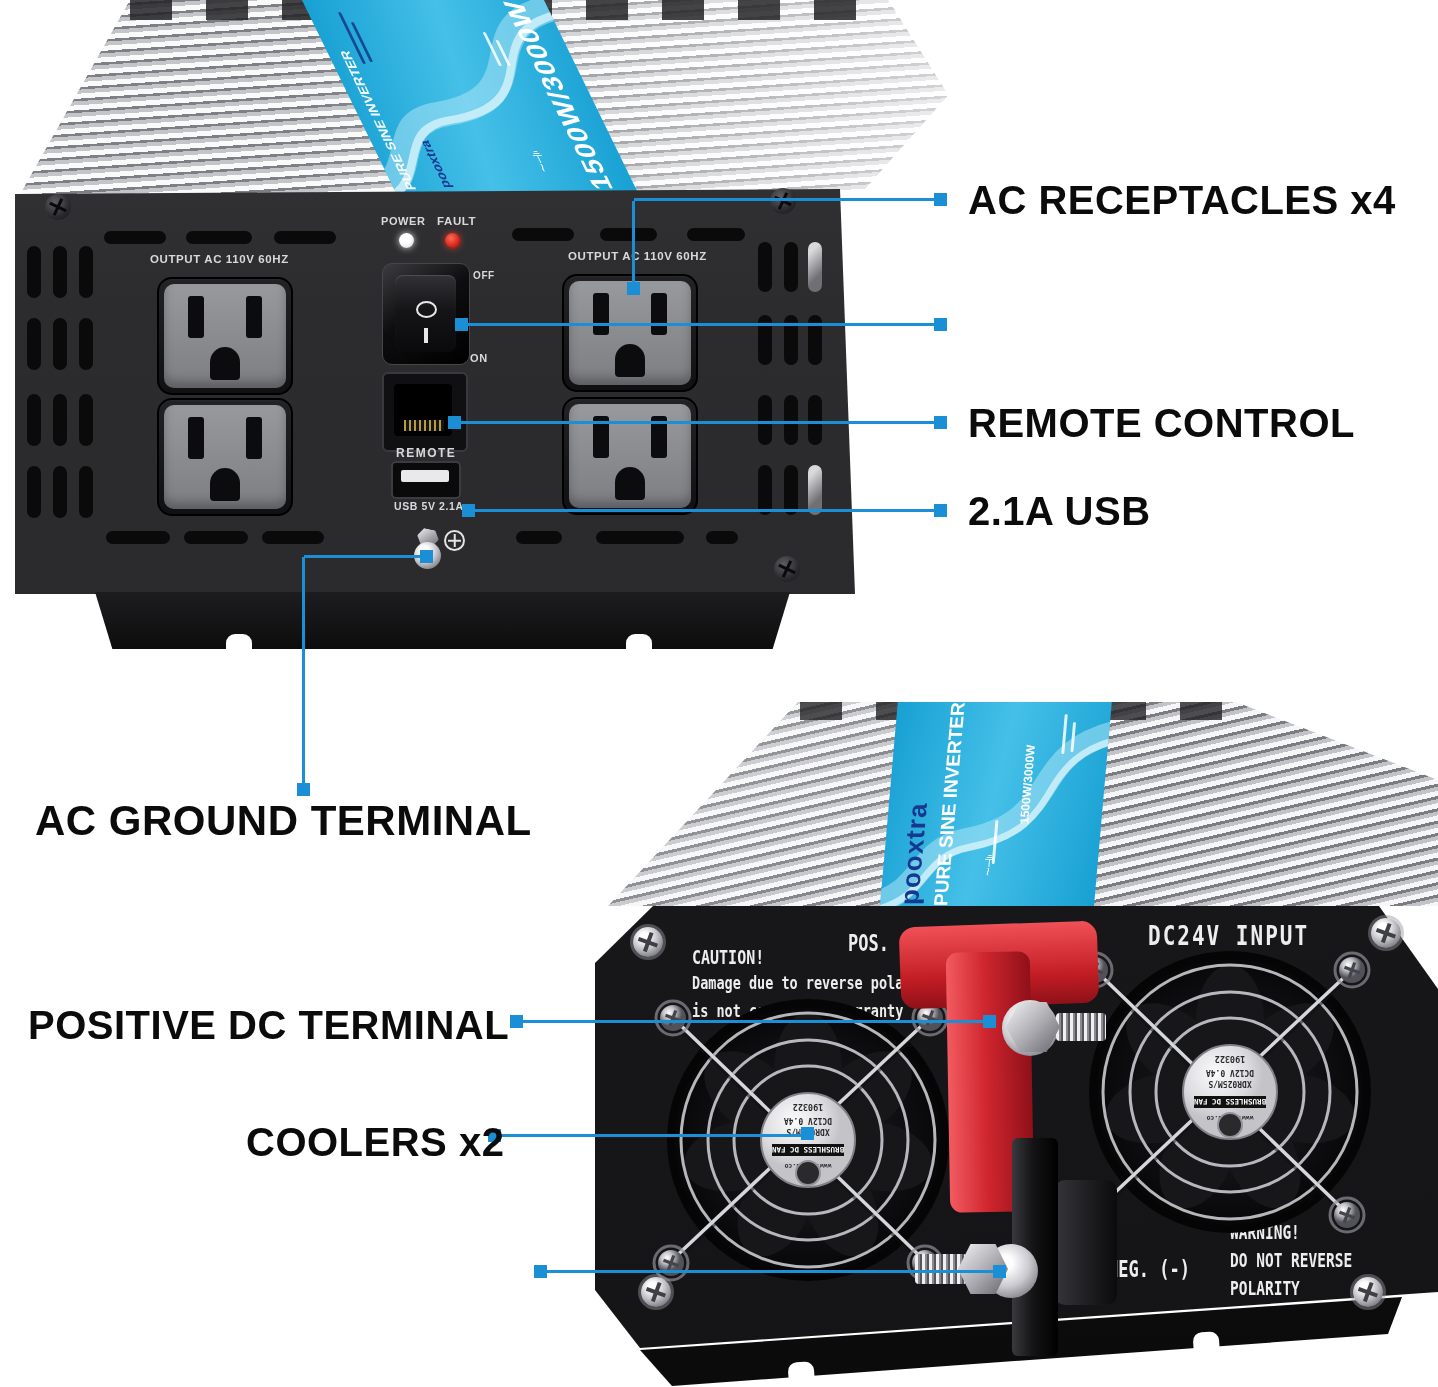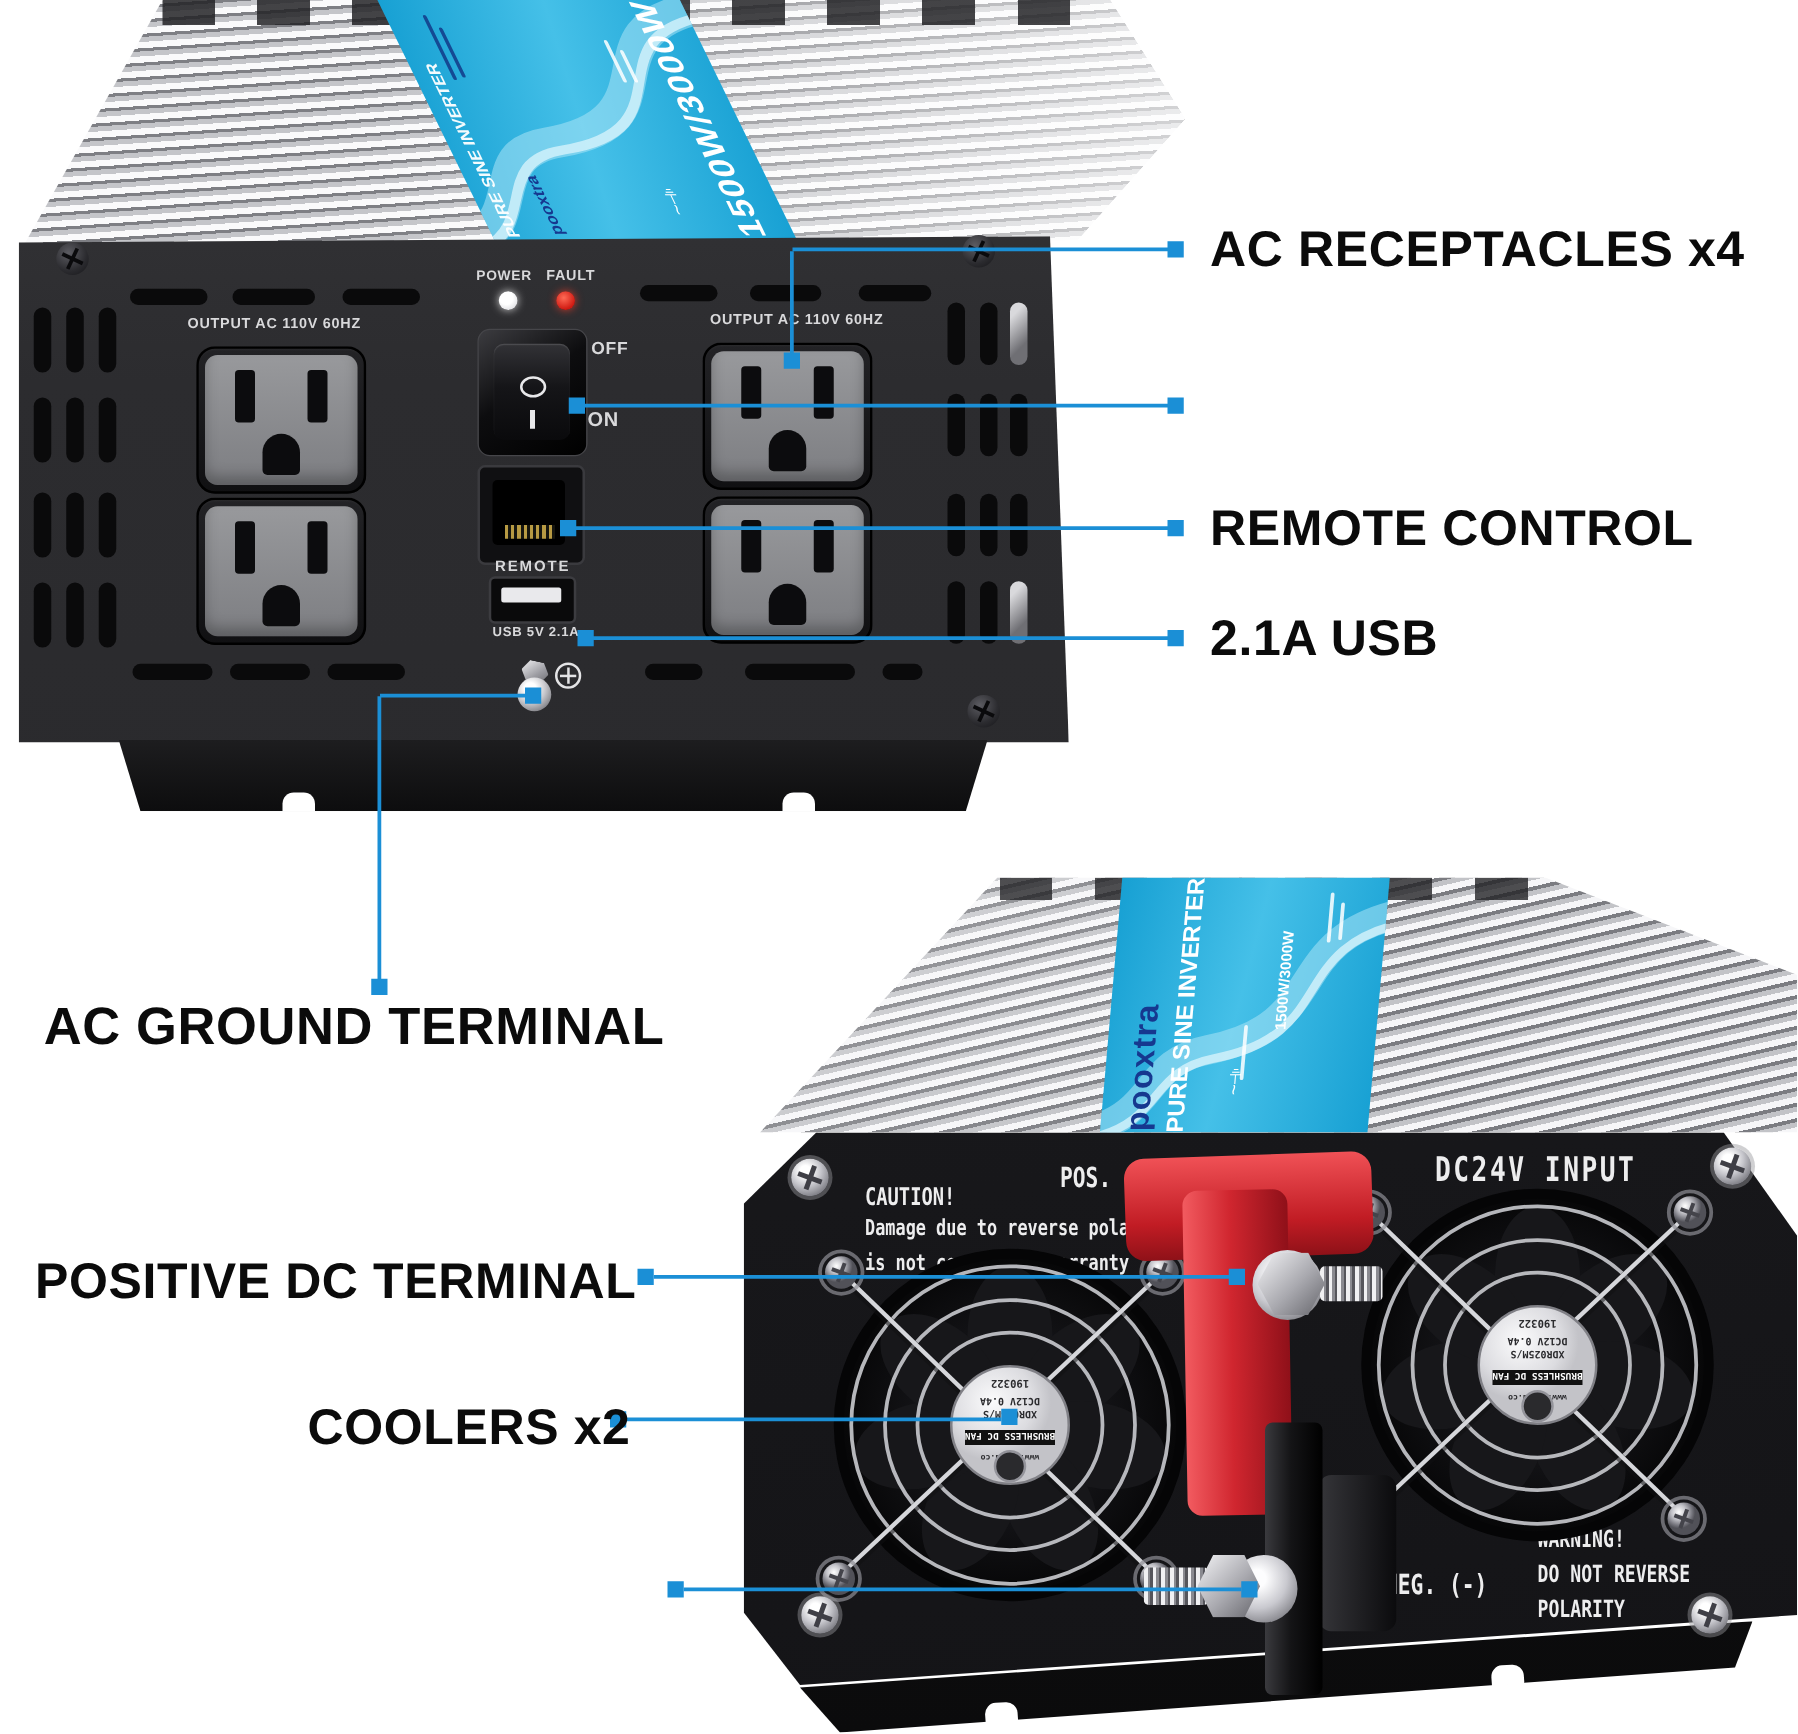--- a/index.html
+++ b/index.html
@@ -181,22 +181,22 @@
   <div class="ptxt" style="left:437px;top:215px;font-size:11.5px">FAULT</div>
   <div class="led white" style="left:399px;top:233px"></div>
   <div class="led red" style="left:445px;top:233px"></div>
 
   <div class="sw-bezel">
     <div class="sw-rocker">
       <div class="sw-o"></div>
       <div class="sw-i"></div>
     </div>
   </div>
-  <div class="ptxt" style="left:473px;top:270px;font-size:14px">OFF</div>
-  <div class="ptxt" style="left:470px;top:328px;font-size:16px">ON</div>
+  <div class="ptxt" style="left:473px;top:270px;font-size:10px">OFF</div>
+  <div class="ptxt" style="left:470px;top:352px;font-size:11px">ON</div>
 
   <div class="rj45">
     <div class="rj45-hole"></div>
     <div class="rj45-pins"></div>
   </div>
   <div class="ptxt" style="left:396px;top:446px;font-size:12px;letter-spacing:1.5px">REMOTE</div>
 
   <div class="usb">
       <div class="usb-tongue"></div>
     </div>

